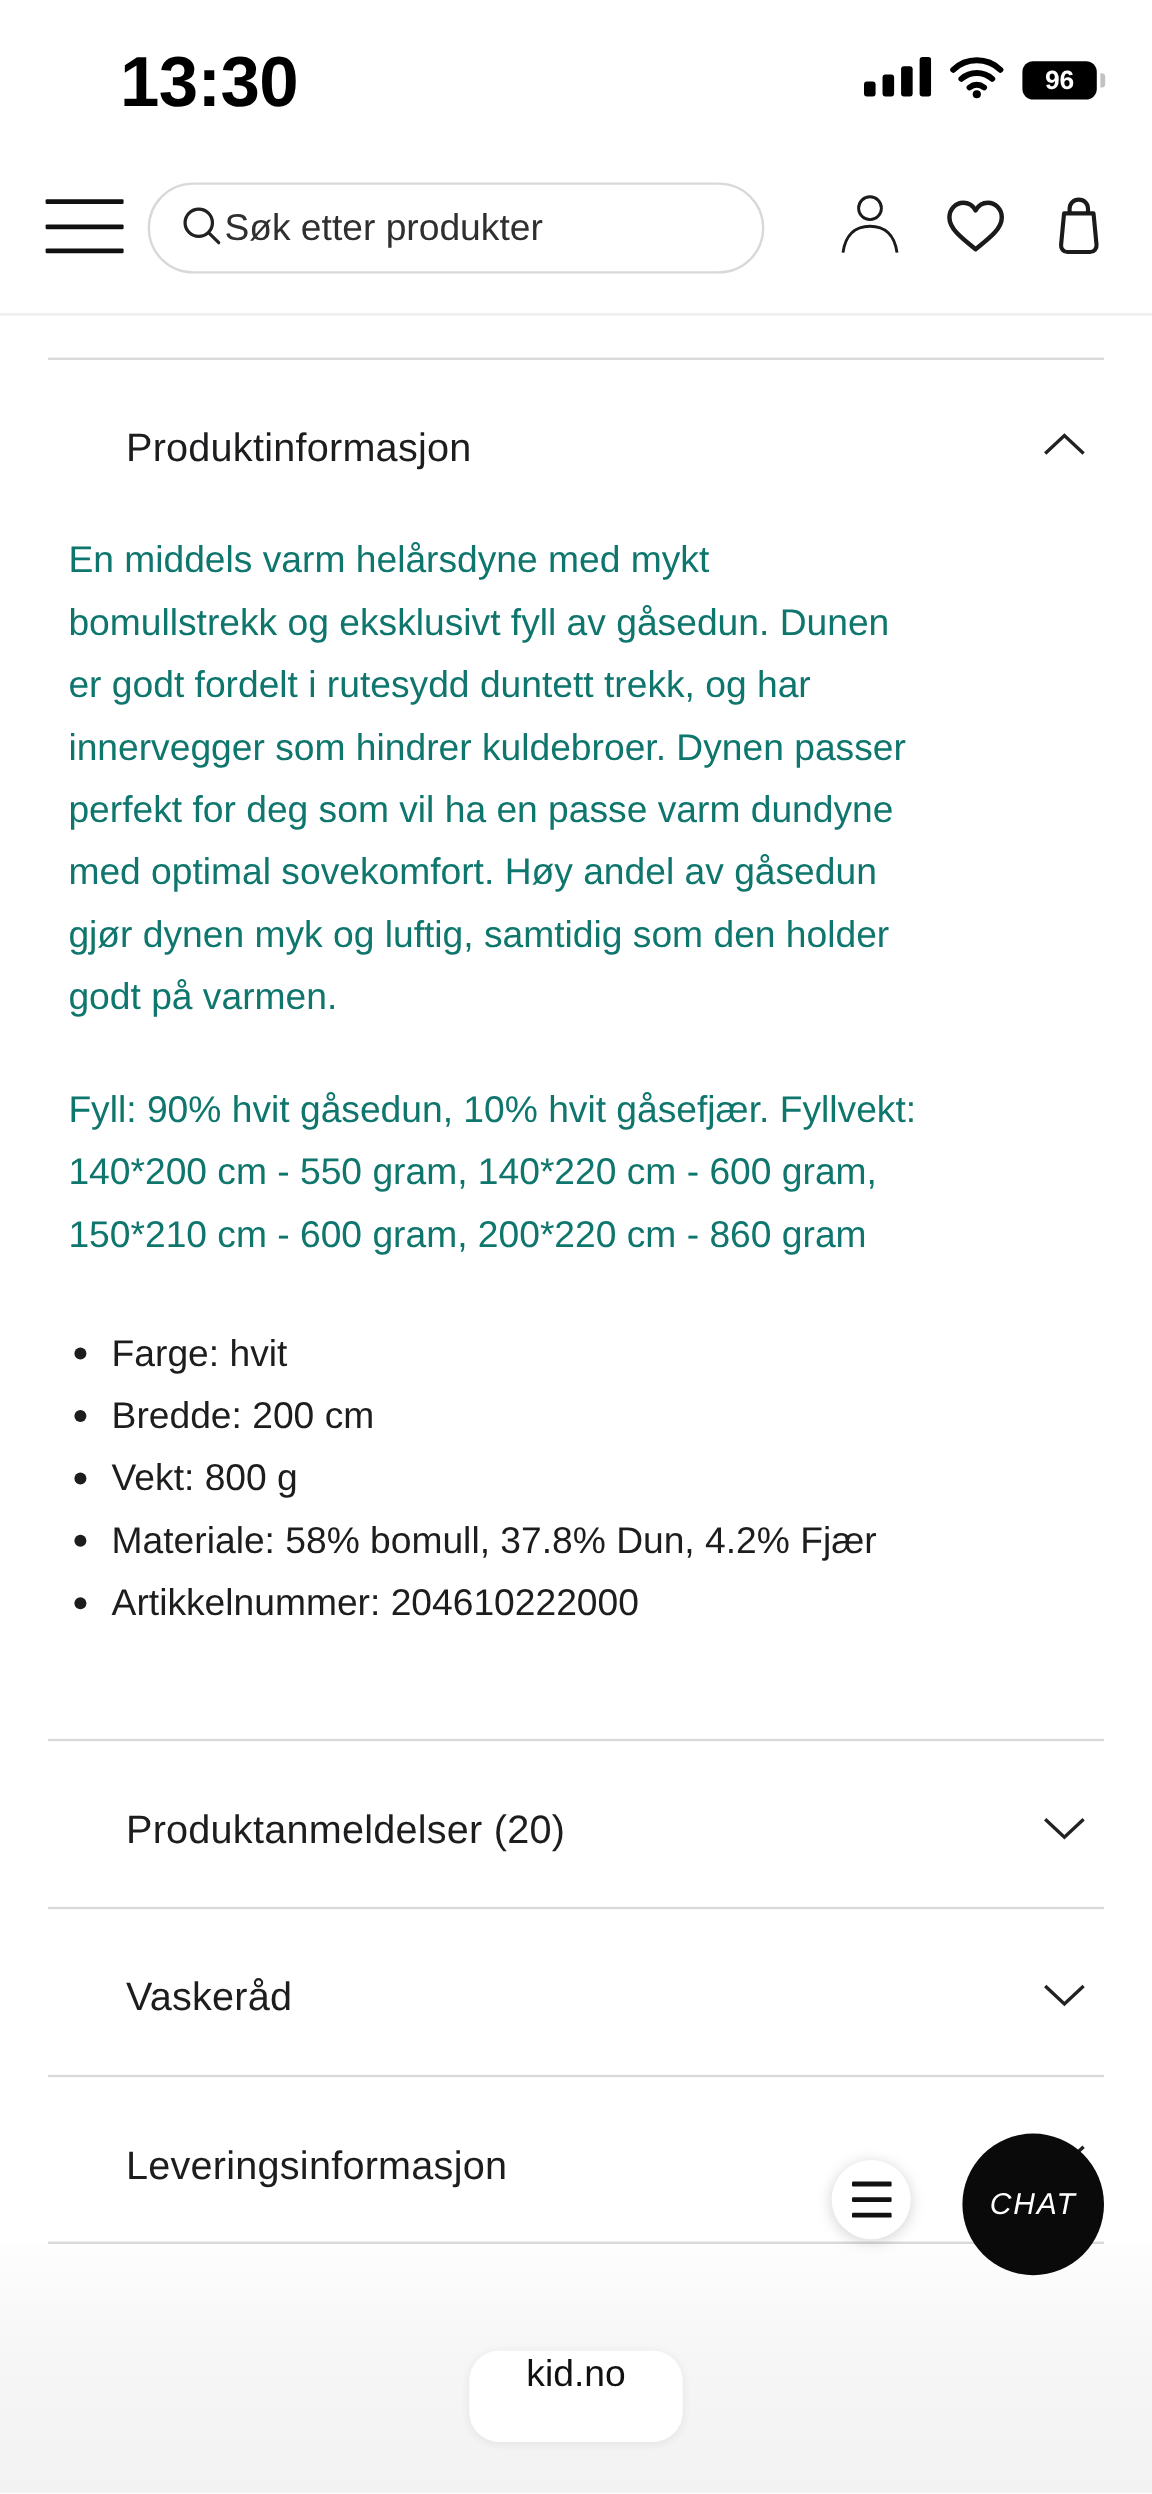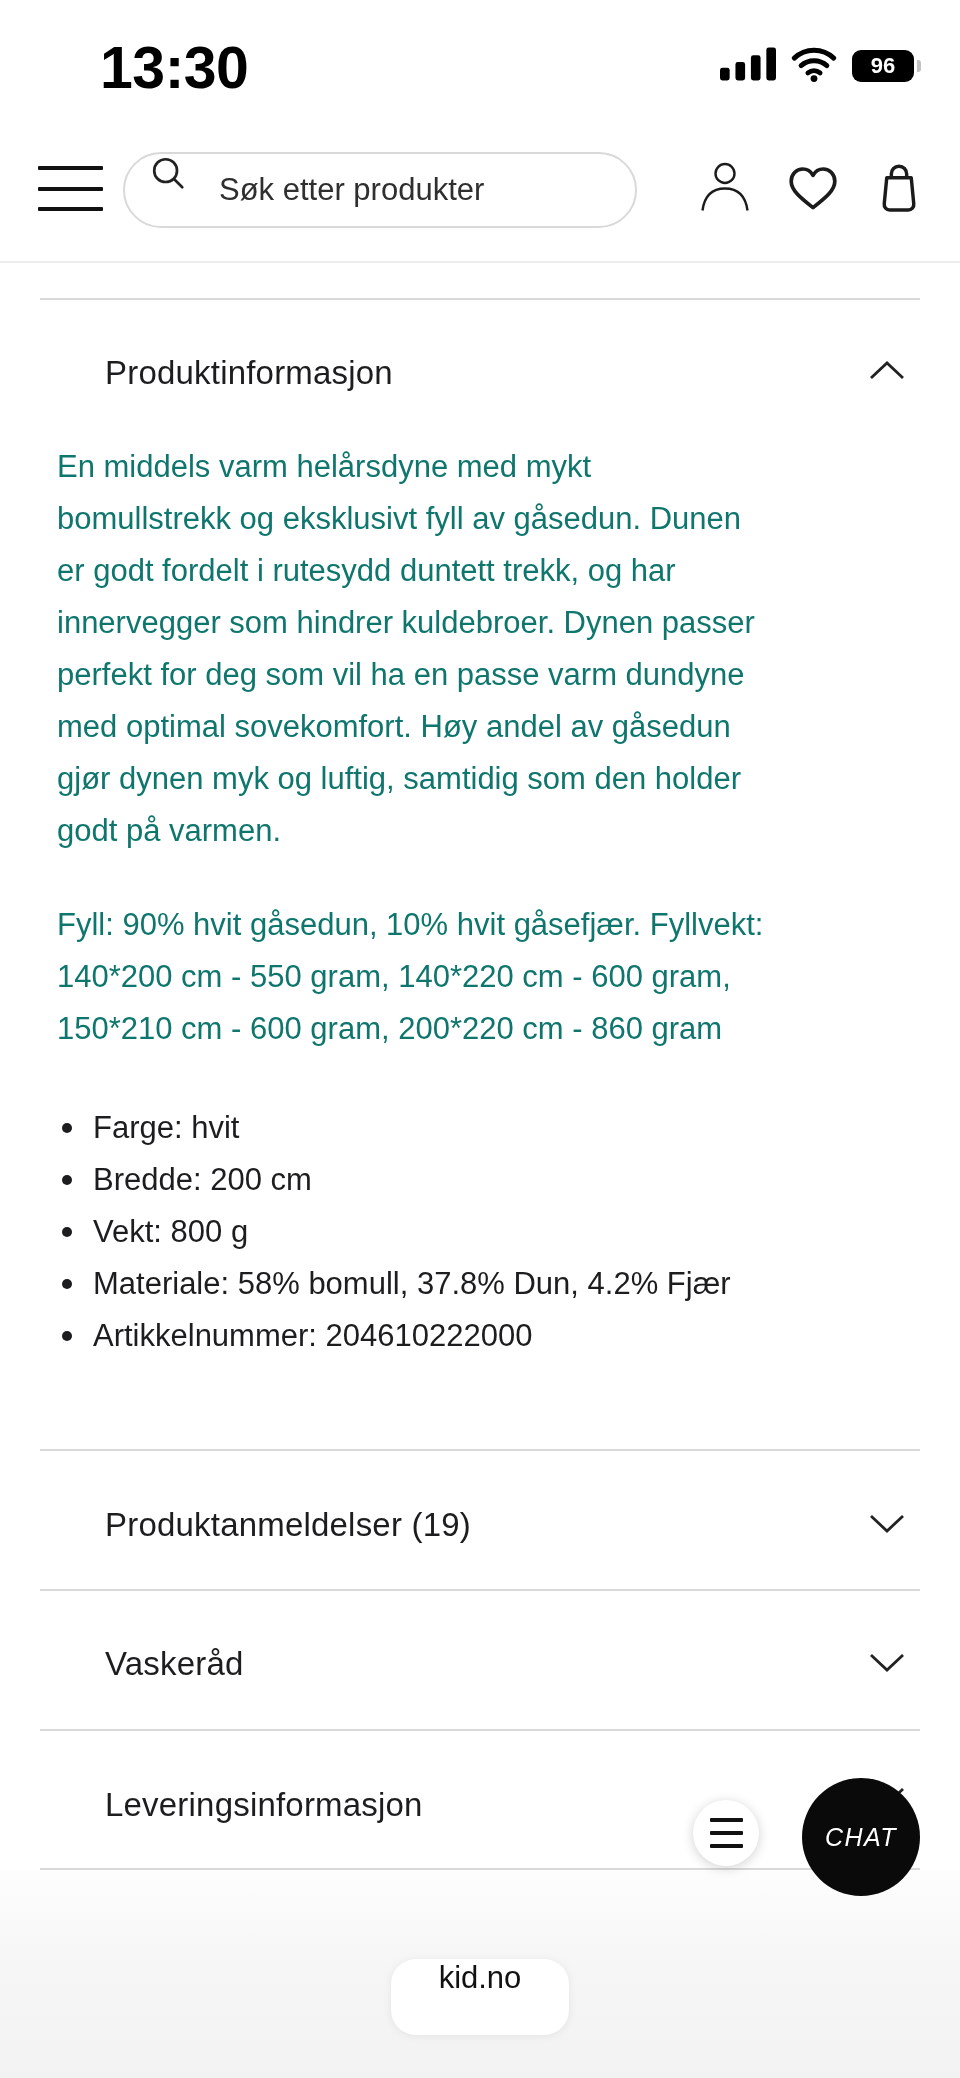--- a/index.html
+++ b/index.html
@@ -34,21 +34,21 @@
   .hamburger {
     position:absolute; left:38px; top:166px; width:65px; height:45px;
     display:flex; flex-direction:column; justify-content:space-between;
     cursor:pointer; background:none; border:none; padding:0;
   }
   .hamburger span { display:block; height:4px; background:#111; border-radius:1px; }
 
   .search-pill {
     position:absolute; left:123px; top:152px; width:514px; height:76px;
     border:2px solid #d9d9d9; border-radius:40px; box-sizing:border-box;
-    display:flex; gap:32px; padding:0 18px 0 24px;
+    display:flex; align-items:center; gap:0; padding:0 18px 0 24px;
     background:#fff;
   }
   .search-pill input {
     border:none; outline:none; flex:1; min-width:0; background:transparent;
     font-family:inherit; font-size:31px; color:#222; padding:0;
   }
   .search-pill input::placeholder { color:#2f2f2f; opacity:1; }
 
   .header-icons {
     position:absolute; top:162px; right:38px;
@@ -213,21 +213,21 @@
 
   <ul class="spec-list">
     <li>Farge: hvit</li>
     <li>Bredde: 200 cm</li>
     <li>Vekt: 800 g</li>
     <li>Materiale: 58% bomull, 37.8% Dun, 4.2% Fjær</li>
     <li>Artikkelnummer: 204610222000</li>
   </ul>
 
   <div class="rule" style="top:1449px"></div>
-  <div class="acc-title" style="top:1504px">Produktanmeldelser (19)</div>
+  <div class="acc-title" style="top:1504px">Produktanmeldelser (20)</div>
   <span class="chev" style="top:1513px">
     <svg width="38" height="22" viewBox="0 0 38 22">
       <polyline points="3,3 19,18 35,3" fill="none" stroke="#222" stroke-width="2.8"></polyline>
     </svg>
   </span>
 
   <div class="rule" style="top:1589px"></div>
   <div class="acc-title" style="top:1643px">Vaskeråd</div>
   <span class="chev" style="top:1652px">
     <svg width="38" height="22" viewBox="0 0 38 22">

